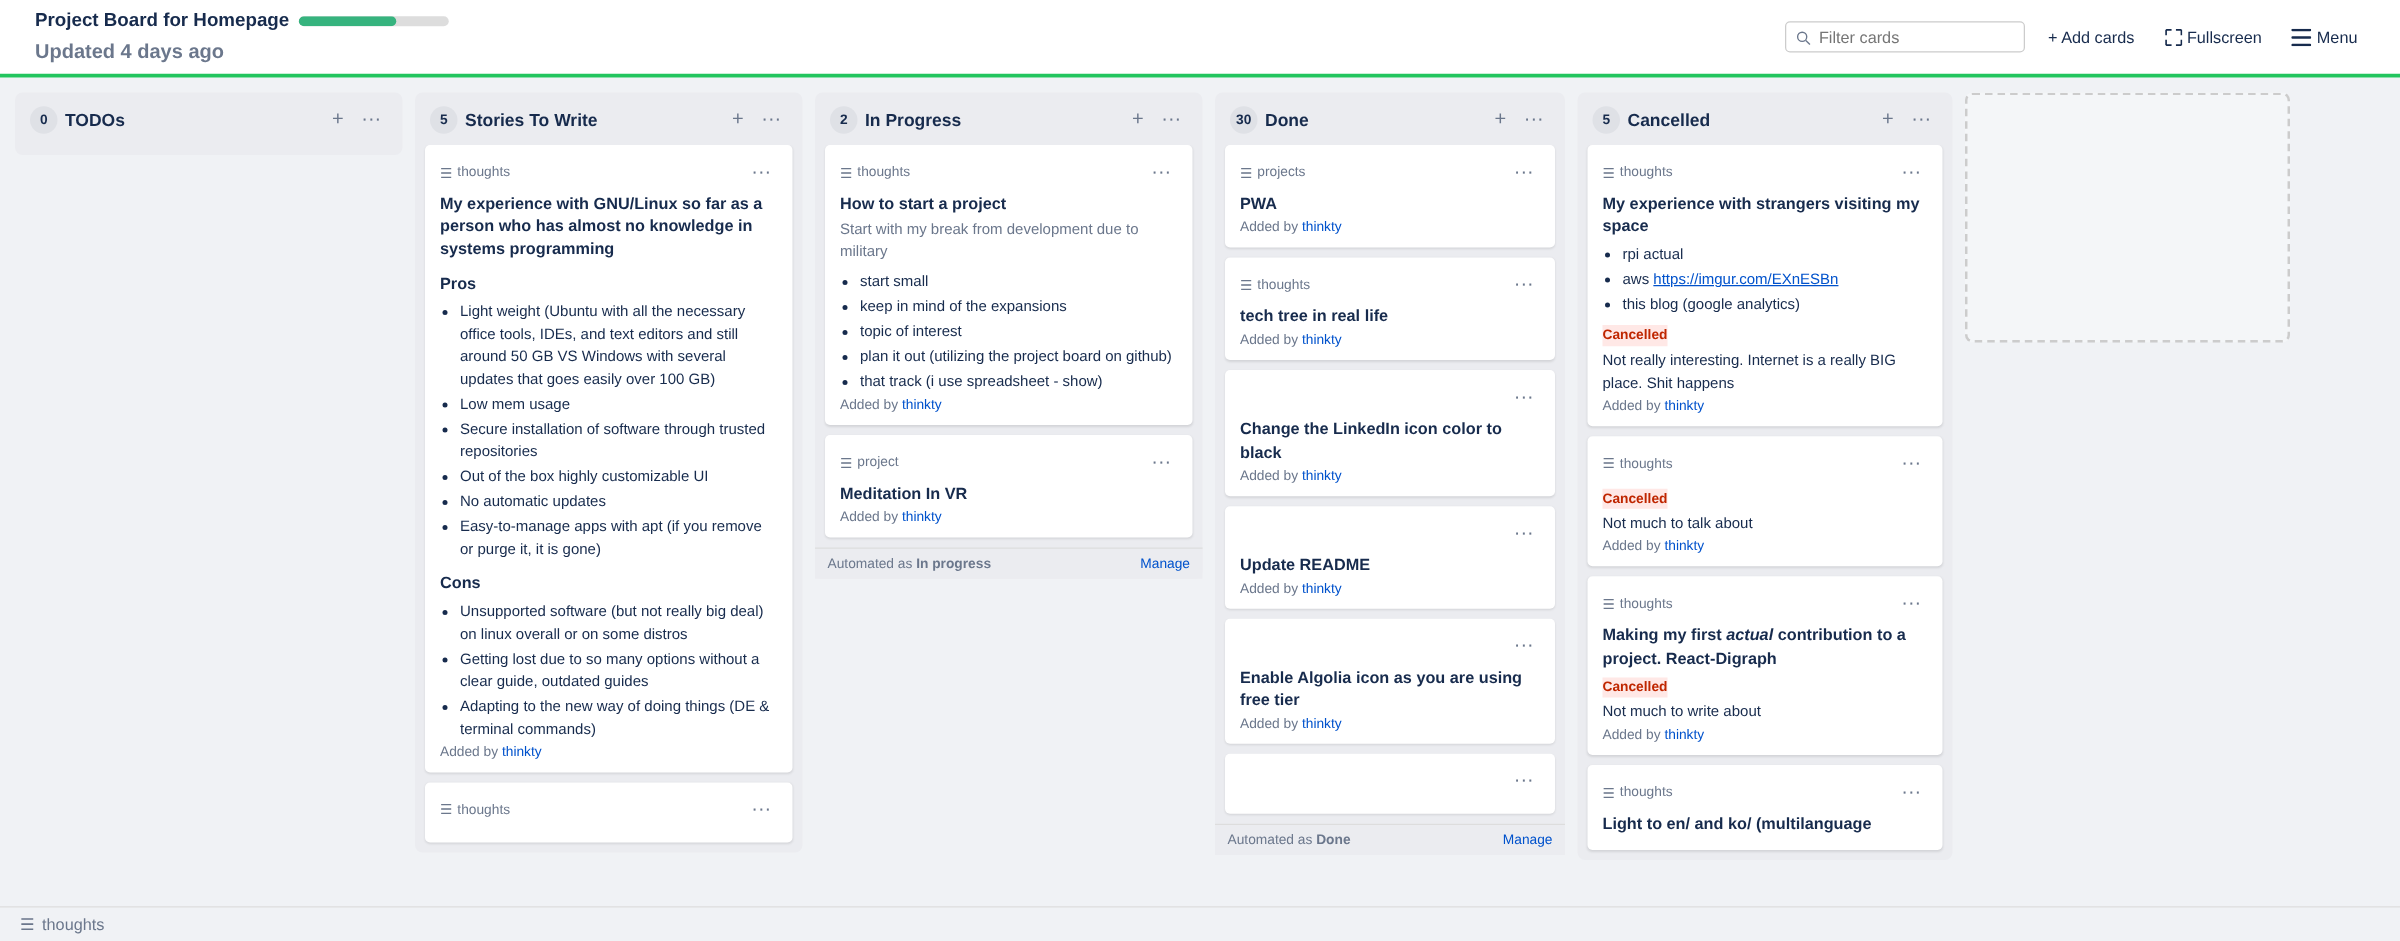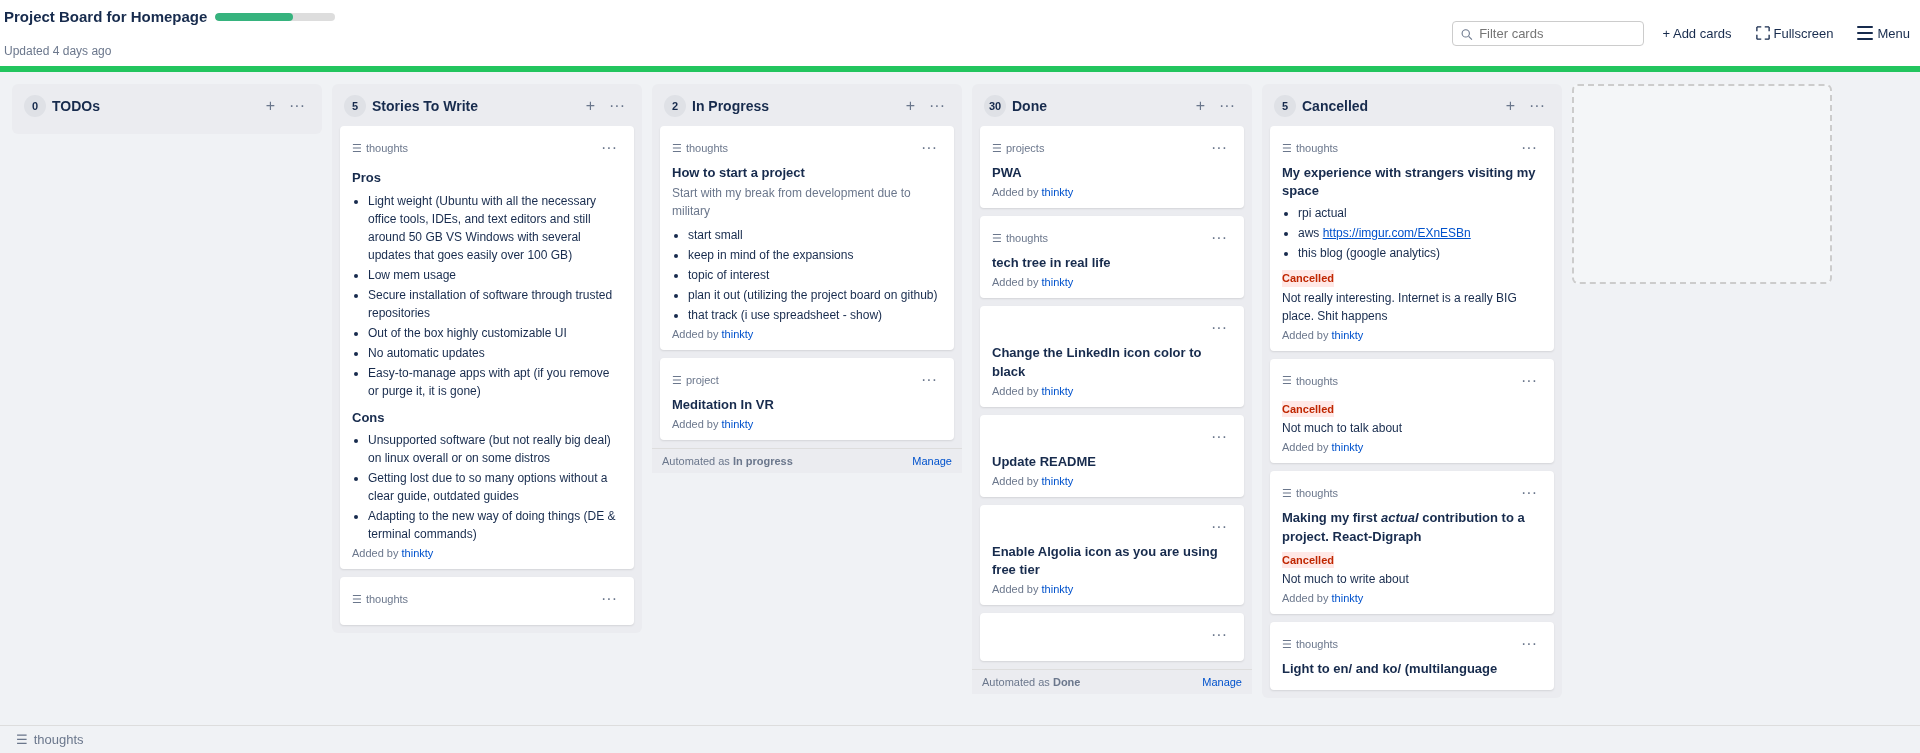--- a/index.html
+++ b/index.html
@@ -1,24 +1,24 @@
 <!DOCTYPE html>
 <html><head>
   <meta charset="utf-8">
   <style>
     * { box-sizing: border-box; margin: 0; padding: 0; }
     body { font-family: -apple-system, BlinkMacSystemFont, 'Segoe UI', sans-serif; background: #f0f2f5; font-size: 13px; color: #172b4d; overflow: hidden; }
 
     
-    .header { background: #fff; padding: 8px 4px; border-bottom: 6px solid #22c55e; display: flex; align-items: center; justify-content: space-between; }
+    .header { background: #fff; padding: 8px 28px; border-bottom: 3px solid #22c55e; display: flex; align-items: center; justify-content: space-between; }
     .header-left { display: flex; flex-direction: column; }
     .header-title { font-size: 15px; font-weight: 700; color: #172b4d; display: flex; align-items: center; gap: 8px; }
     .progress-bar-outer { width: 120px; height: 8px; background: #ddd; border-radius: 4px; overflow: hidden; }
     .progress-bar-inner { height: 100%; background: #36b37e; border-radius: 4px; }
-    .header-subtitle { font-size: 12px; color: #6b778c; margin-top: 19px; }
+    .header-subtitle { font-size: 16px; color: #6b778c; margin-top: 8px; font-weight: bold; }
     .header-right { display: flex; align-items: center; gap: 12px; }
     .search-box { display: flex; align-items: flex-end; border: 1px solid #ccc; border-radius: 4px; padding: 4px 8px; gap: 6px; background: #fff; width: 192px; }
     .search-box input { border: none; outline: none; font-size: 13px; color: #172b4d; width: 100%; }
     .header-btn { display: flex; align-items: center; gap: 4px; color: #172b4d; font-size: 13px; cursor: pointer; background: none; border: none; padding: 4px 6px; border-radius: 4px; }
 
     
     .board { display: flex; gap: 10px; padding: 12px; overflow-x: auto; height: calc(100vh - 60px); align-items: flex-start; }
 
     
     .column { background: #ebecf0; border-radius: 6px; width: 310px; min-width: 310px; display: flex; flex-direction: column; max-height: 100%; }
@@ -117,20 +117,21 @@
     <div class="column-body">
 
       <div class="card">
         <div class="card-header">
           <div class="card-label">
             <span>☰</span>
             <span>thoughts</span>
           </div>
           <button class="icon-btn card-menu">···</button>
         </div>
+        <div class="card-title">My experience with GNU/Linux so far as a person who has almost no knowledge in systems programming</div>
         <div class="card-body">
           <div class="card-section">Pros</div>
           <ul>
             <li>Light weight (Ubuntu with all the necessary office tools, IDEs, and text editors and still around 50 GB VS Windows with several updates that goes easily over 100 GB)</li>
             <li>Low mem usage</li>
             <li>Secure installation of software through trusted repositories</li>
             <li>Out of the box highly customizable UI</li>
             <li>No automatic updates</li>
             <li>Easy-to-manage apps with apt (if you remove or purge it, it is gone)</li>
           </ul>

